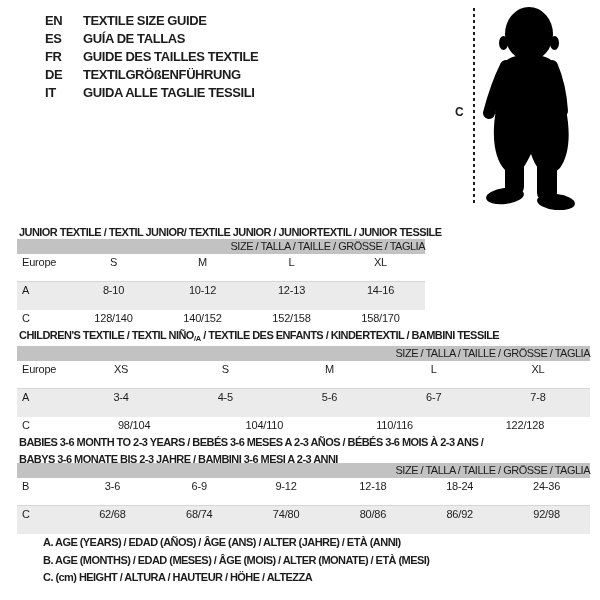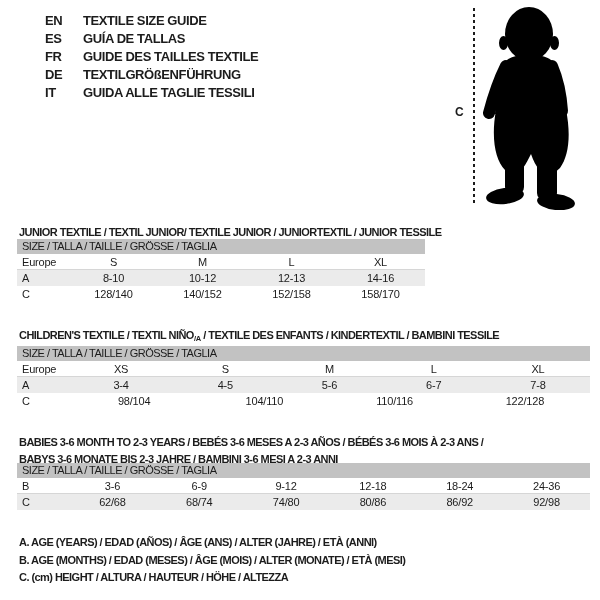--- a/index.html
+++ b/index.html
@@ -34,31 +34,31 @@
   .t3 span { display:block; }
   .subsc { font-size:7.5px; vertical-align:-2px; letter-spacing:-0.3px; }
 
   
   .sizetable { position:absolute; left:17px; font-size:11px; letter-spacing:-0.2px; }
   .tbl1 { top:239px; width:408px; }
   .tbl2 { top:346px; width:573px; }
   .tbl3 { top:463px; width:573px; }
   .thead {
     background:#c2c2c2; height:15px; line-height:15px;
-    padding-left:5px; letter-spacing:-0.5px; white-space:nowrap;
+    padding-left:5px; letter-spacing:-0.5px; white-space:nowrap;text-align:right;
   }
-  .trow { display:flex; height:16px; line-height:16px; }
+  .trow { display:flex; height:28px; line-height:16px; }
   .trow .lbl { width:52px; flex:0 0 52px; padding-left:5px; }
   .trow .cell { flex:1 1 0; text-align:center; }
   .stripe { background:#ebebeb; }
   .rule { border-bottom:1px solid #d6d6d6; }
 
   
   .legend { position:absolute; left:19px; top:534px; font-weight:bold; font-size:11px; letter-spacing:-0.55px; }
-  .legend-line { line-height:17.5px; white-space:nowrap; }
+  .legend-line { line-height:17.5px; white-space:nowrap;margin-left:24px; }
 </style>
 </head>
 <body>
 
 <div class="page">
 
   <div class="langs">
     <div class="lang-row">
       <span class="lang-code">EN</span>
       <span>TEXTILE SIZE GUIDE</span>

